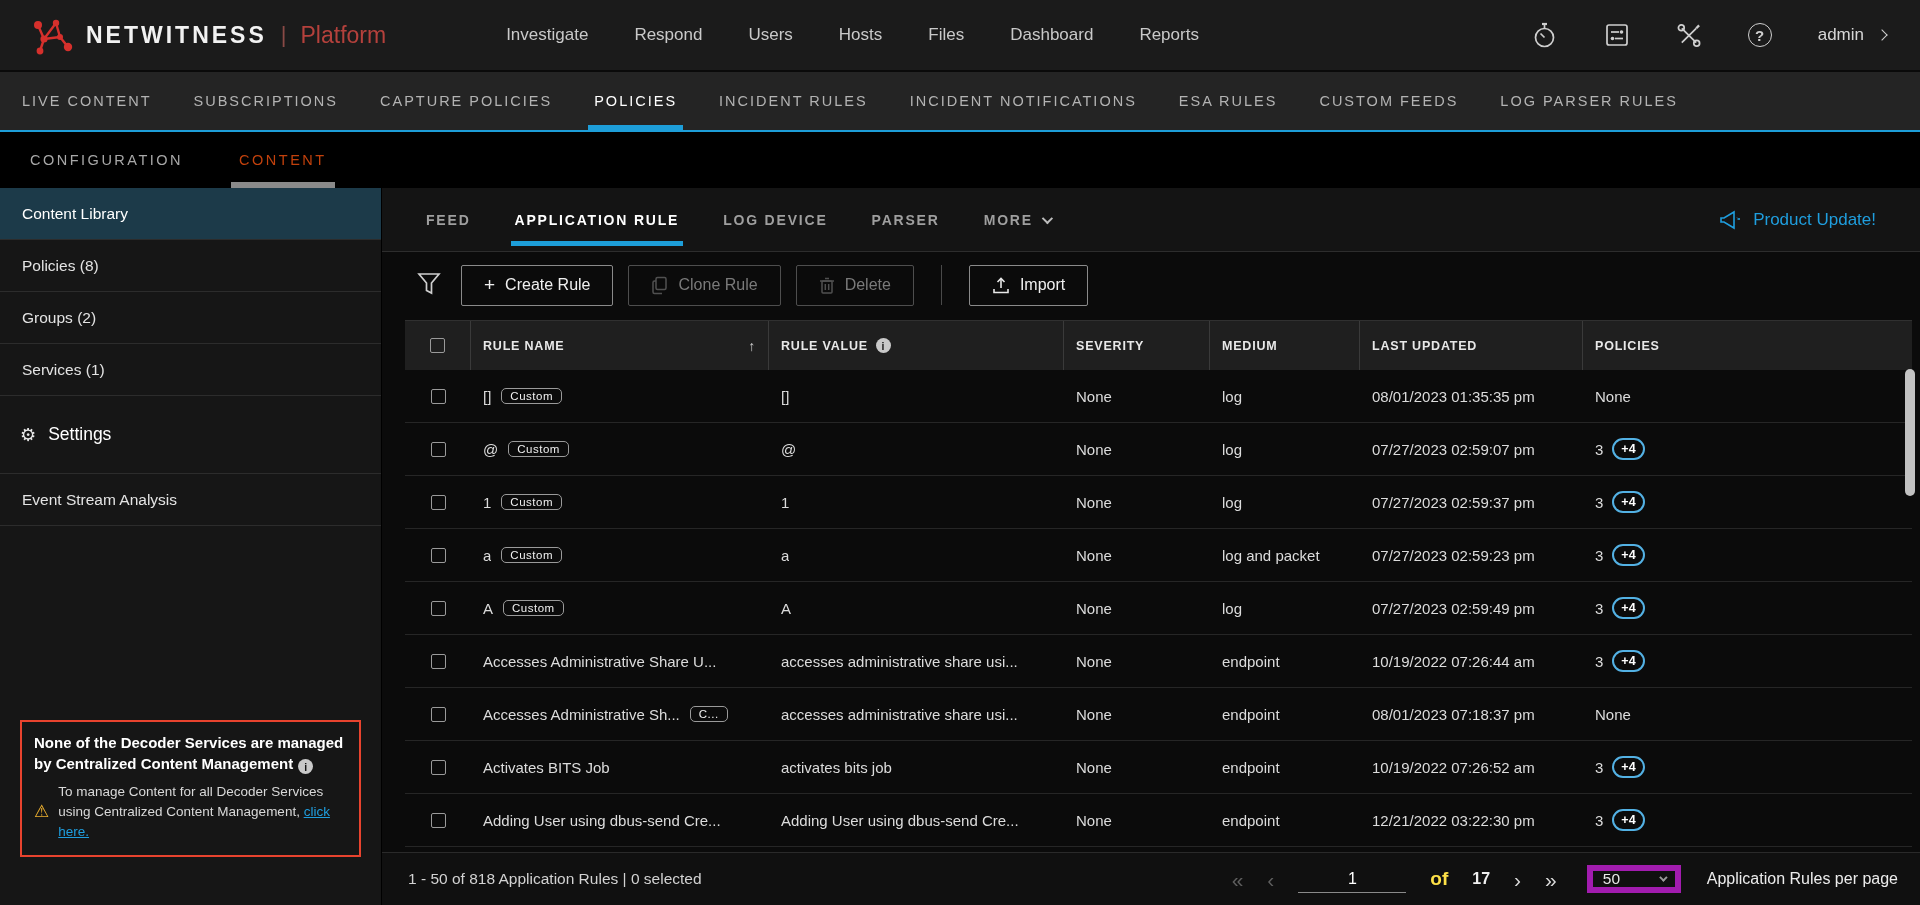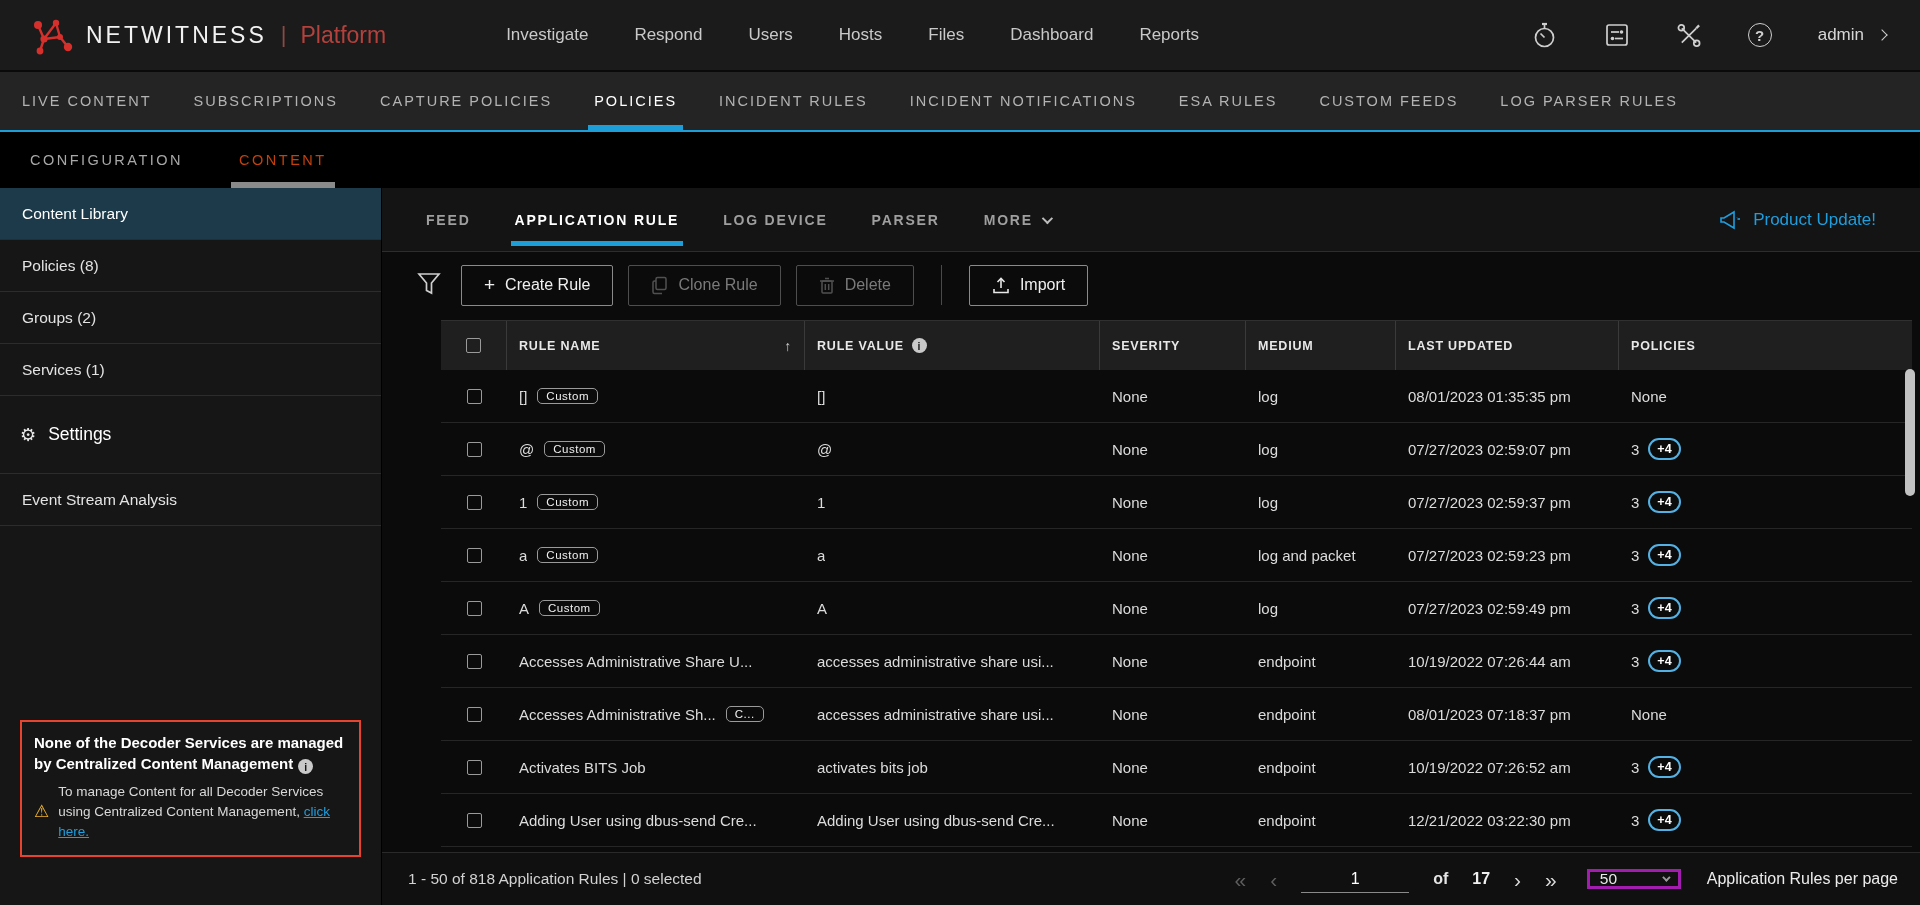--- a/index.html
+++ b/index.html
@@ -3,21 +3,21 @@
 <meta charset="utf-8">
 <style>
   * { margin:0; padding:0; box-sizing:border-box; }
   html,body { width:1920px; height:905px; overflow:hidden; background:#000;
     font-family:"Liberation Sans","DejaVu Sans",sans-serif; }
 
   
   .topnav { height:72px; background:#1b1b1b; display:flex; align-items:center;
     padding:0 34px 0 30px; border-bottom:2px solid #0a0a0a; }
   .brand { display:flex; align-items:center; gap:12px; }
-  .brand-name { color:#f2f2f2; font-size:23px; font-weight:normal; letter-spacing:3px; }
+  .brand-name { color:#f2f2f2; font-size:23px; font-weight:bold; letter-spacing:3px; }
   .brand-sep { color:#8a4a46; font-size:22px; font-weight:300; margin:0 2px; }
   .brand-product { color:#b5413c; font-size:23px; }
   .topnav-menu { display:flex; gap:46px; margin-left:120px; }
   .topnav-item { color:#c9c9c9; font-size:17px; cursor:pointer; white-space:nowrap; }
   .topnav-right { margin-left:auto; display:flex; align-items:center; gap:46px; }
   .top-icon { width:26px; height:26px; display:flex; align-items:center; justify-content:center; cursor:pointer; }
   .icon-circle { width:24px; height:24px; border:1.6px solid #cfcfcf; border-radius:50%;
     color:#cfcfcf; font-size:15px; font-weight:bold; display:flex; align-items:center; justify-content:center; }
   .admin { display:flex; align-items:center; gap:14px; color:#d6d6d6; font-size:17px; cursor:pointer; }
   .chev-right { width:8px; height:8px; border-right:1.6px solid #cfcfcf; border-top:1.6px solid #cfcfcf;
@@ -78,21 +78,21 @@
   .btn { height:41px; border:1px solid #8a8a8a; background:transparent; color:#f0f0f0;
     font-size:16px; padding:0 22px; display:flex; align-items:center; gap:10px; cursor:pointer;
     border-radius:2px; font-family:inherit; white-space:nowrap; }
   .btn .plus { font-size:19px; font-weight:400; }
   .btn.disabled { border-color:#4e4e4e; color:#7a7a7a; cursor:default; }
   .btn.disabled svg { opacity:.55; }
   .tb-divider { width:1px; height:40px; background:#4a4a4a; margin:0 12px; }
 
   
   .table-wrap { margin:2px 8px 0 23px; }
-  .tr { display:flex; align-items:center;margin-left:36px; }
+  .tr { display:flex; align-items:center; }
   .thead { height:50px; background:#1f1f1f; border-top:1px solid #303030; }
   .th { height:100%; display:flex; align-items:center; padding:0 12px; color:#e8e8e8;
     font-size:12.5px; font-weight:bold; letter-spacing:.8px; border-right:1px solid #3a3a3a; }
   .th:last-child { border-right:none; }
   .col-check { width:66px; flex:none; justify-content:center; }
   .col-name { width:298px; flex:none; }
   .col-value { width:295px; flex:none; }
   .col-sev { width:146px; flex:none; }
   .col-med { width:150px; flex:none; }
   .col-upd { width:223px; flex:none; }
@@ -108,23 +108,23 @@
     display:inline-flex; align-items:center; font-size:12.5px; font-weight:bold; color:#fff; margin-left:9px; }
 
   
   .tfoot { margin-top:auto; height:53px; border-top:1px solid #2a2a2a; display:flex;
     align-items:center; padding:0 22px 0 26px; color:#d2d2d2; font-size:15.5px; background:#101010; }
   .pager { margin-left:auto; display:flex; align-items:center; gap:24px; }
   .pg-btn { font-size:21px; color:#dadada; cursor:pointer; line-height:1; }
   .pg-btn.disabled { color:#5f5f5f; cursor:default; }
   .page-input { width:108px; background:transparent; border:none; border-bottom:1px solid #8a8a8a;
     color:#fff; font-size:16px; text-align:center; padding:4px 0; font-family:inherit; outline:none; }
-  .of-label { font-weight:bold; color:#e5e5e5; font-size:16px; }
+  .of-label { font-weight:bold; color:#fde047; font-size:19px; }
   .pages-total { font-weight:bold; color:#f0f0f0; font-size:16px; }
-  .page-size { width:94px; height:20px; border:3px solid #a21caf; display:flex; align-items:center;
+  .page-size { width:94px; height:28px; border:6px solid #a21caf; display:flex; align-items:center;
     padding:0 10px; color:#e8e8e8; font-size:15.5px; cursor:pointer; margin-left:6px; }
   .page-size .chev-down { margin-left:auto; width:6px; height:6px; border-color:#9a9a9a; }
   .per-page-label { color:#ececec; font-size:16px; margin-left:2px; white-space:nowrap; }
 
   .scroll-thumb { position:absolute; right:5px; top:181px; width:10px; height:127px;
     background:#c2c2c2; border-radius:5px; cursor:pointer; }
 
   svg { display:block; }
 </style>
 </head>

